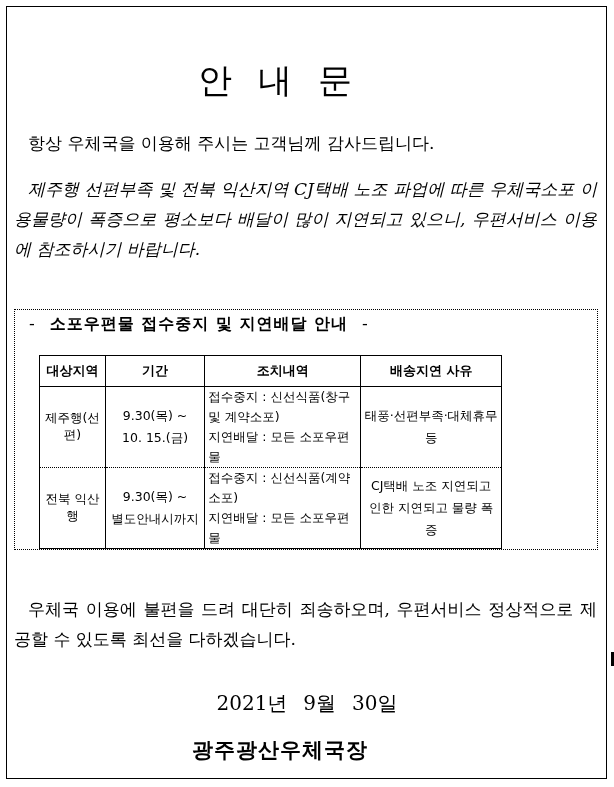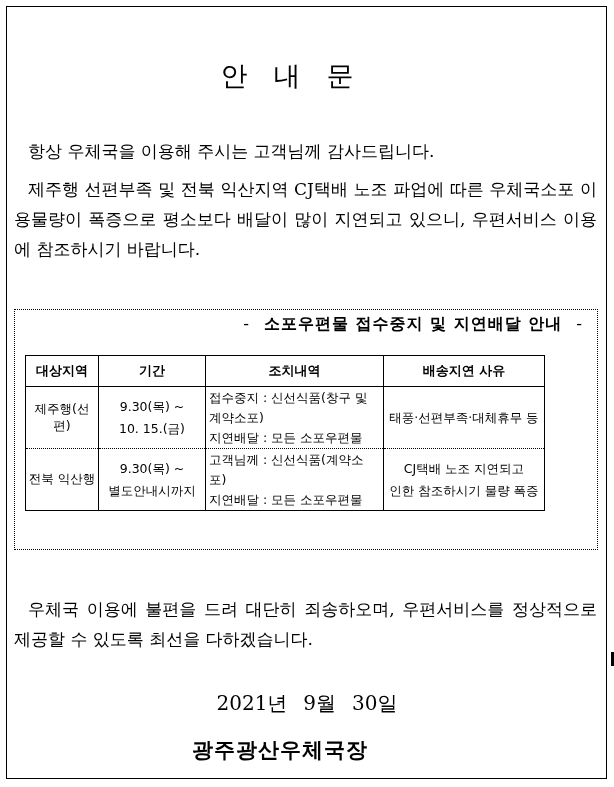--- a/index.html
+++ b/index.html
@@ -1,34 +1,34 @@
 <!DOCTYPE html>
 <html><head>
 <meta charset="utf-8">
 <style>
   html, body { margin: 0; padding: 0; background: #ffffff; }
   body { width: 614px; height: 787px; position: relative; overflow: hidden;
          font-family: "DejaVu Serif", "Liberation Serif", serif; color: #000; }
   .frame { position: absolute; left: 6px; top: 6px; width: 601px; height: 773px;
            border: 1.5px solid #000; box-sizing: border-box; }
-  .title { position: absolute; left: 12px; width: 550px; top: 58px; text-align: center;
-           font-size: 27px; letter-spacing: 26px; text-indent: 26px; font-weight: normal; }
+  .title { position: absolute; left: 0; width: 550px; top: 58px; text-align: center;
+           font-size: 34px; letter-spacing: 26px; text-indent: 26px; font-weight: normal; }
   .para { position: absolute; left: 14px; width: 583px; font-size: 17px; line-height: 30px;
           text-align: justify; }
-  .p1 { top: 136px; padding-left: 14px; box-sizing: border-box; }
-  .p2 { top: 174px; }
+  .p1 { top: 128px; padding-left: 14px; box-sizing: border-box; }
+  .p2 { top: 174px; font-style: italic; }
   .p2 .indent, .p3 .indent { padding-left: 14px; }
   .p3 { top: 594px; }
   .box { position: absolute; left: 14px; top: 309px; width: 584px; height: 241px;
          border: 1px dotted #000; box-sizing: border-box;
          font-family: "DejaVu Sans", "Liberation Sans", sans-serif; }
-  .box-title { position: absolute; left: 0; top: 4px; width: 100%; text-align: right;
+  .box-title { position: absolute; left: 0; top: 4px; width: 100%; text-align: left;
                font-size: 16px; font-weight: bold; letter-spacing: 1px; }
   .box-title .dash { font-weight: normal; margin: 0 14px; }
-  table.notice { position: absolute; left: 10px; top: 45px; width: 520px;
+  table.notice { position: absolute; left: 24px; top: 45px; width: 463px;
                  border-collapse: collapse; font-size: 12.5px; }
   table.notice th, table.notice td { border: 1.5px solid #000; text-align: center; padding: 0 2px; }
   table.notice th { height: 30px; font-weight: bold; font-size: 13px; }
   table.notice tr.r1 td { height: 61px; border-bottom: 1px dotted #000; }
   table.notice tr.r2 td { height: 61px; border-top: 1px dotted #000; }
   table.notice td.measures { text-align: left; line-height: 20px; padding: 0 3px; }
   table.notice td.period { line-height: 22px; text-align: center; }
   table.notice td.reason { line-height: 22px; text-align: center; }
   .note { position: absolute; left: 16px; top: 218px; font-size: 14px; }
   .date { position: absolute; left: 0; width: 614px; top: 690px; text-align: center;
@@ -86,35 +86,35 @@
           <div>태풍·선편부족·대체휴무 등</div>
         </td>
       </tr>
       <tr class="r2">
         <td>전북 익산행</td>
         <td class="period">
           <div>9.30(목) ~</div>
           <div>별도안내시까지</div>
         </td>
         <td class="measures">
-          <div>고객님께 : 신선식품(계약소포)</div>
+          <div>접수중지 : 신선식품(계약소포)</div>
           <div>지연배달 : 모든 소포우편물</div>
         </td>
         <td class="reason">
           <div>CJ택배 노조 지연되고</div>
-          <div>인한 참조하시기 물량 폭증</div>
+          <div>인한 지연되고 물량 폭증</div>
         </td>
       </tr>
     </tbody>
   </table>
 
 </div>
 
 <div class="para p3">
-  <span class="indent">우체국 이용에 불편을 드려 대단히 죄송하오며, 우편서비스를 정상적으로 제공할 수 있도록 최선을 다하겠습니다.</span>
+  <span class="indent">우체국 이용에 불편을 드려 대단히 죄송하오며, 우편서비스 정상적으로 제공할 수 있도록 최선을 다하겠습니다.</span>
 </div>
 
 <div class="caret"></div>
 
 <div class="date">
   <span>2021년</span><span>9월</span><span>30일</span>
 </div>
 
 <div class="sign">광주광산우체국장</div>
 

